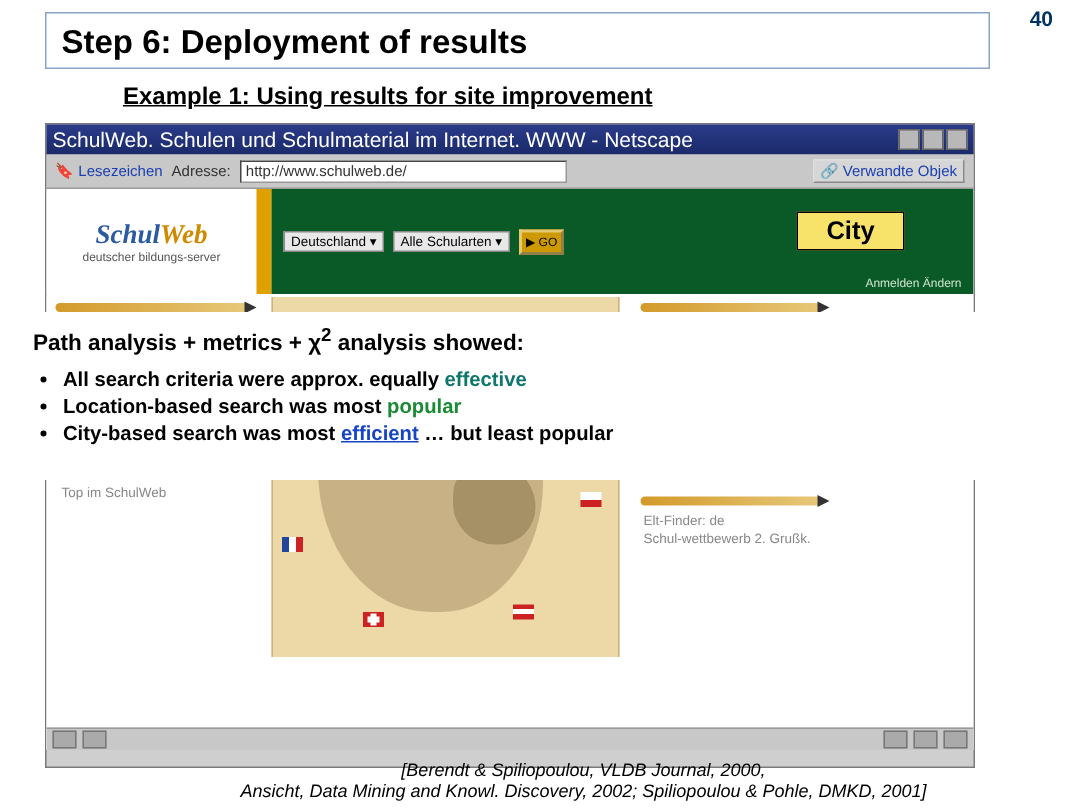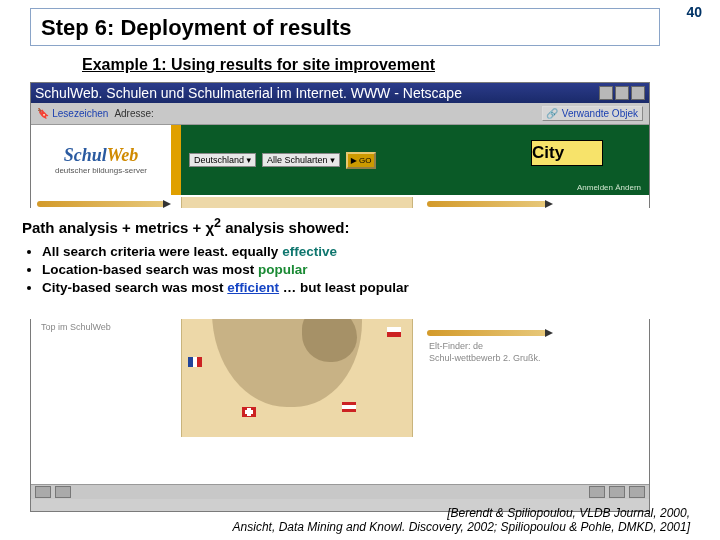--- a/index.html
+++ b/index.html
@@ -24,21 +24,21 @@
   .biber{font-size:8px;color:#555;margin-top:2px}
   .sep{width:10px;background:#e0a000}
   .banner-right{flex:1;background:#0a5a27;position:relative;display:flex;align-items:center;gap:6px;padding-left:8px}
   .dd{background:#e8e8e8;border:1px solid #888;font-size:9px;padding:1px 4px}
   .go{background:#cc9a00;color:#000;font-size:8px;border:2px outset #e6c870;padding:2px 3px}
   .flagrow{position:absolute;left:4px;bottom:2px;display:flex;gap:3px}
   .flag{width:14px;height:9px;border:1px solid rgba(255,255,255,.5)}
   .f-de{background:linear-gradient(#000 33%,#d00 33% 66%,#fc0 66%)}
   .f-uk{background:#223399}
   .f-ru{background:linear-gradient(#fff 33%,#2255aa 33% 66%,#c00 66%)}
-  .city-tag{position:absolute;top:15px;left:350px;width:70px;background:#f7e36a;border:1px solid #000;font-size:17px;font-weight:bold;padding:2px 0}
+  .city-tag{position:absolute;top:15px;left:350px;width:70px;background:#f7e36a;border:1px solid #000;text-align:center;font-size:17px;font-weight:bold;padding:2px 0}
   .banner-sub{position:absolute;right:8px;bottom:2px;font-size:8px;color:#cfe6cf;text-align:right;line-height:1.1}
   .leftcol{position:absolute;left:0;top:72px;bottom:0;width:140px;background:#fff;font-size:9px;color:#333}
   .sv{color:#777;font-size:8px;margin:4px 0 2px 6px;letter-spacing:1px}
   .leftcol .it{padding:1px 0 1px 10px;color:#888}
   .pencil{height:6px;margin:4px 6px;background:linear-gradient(90deg,#d39a2a,#e7c87a);border-radius:3px;position:relative}
   .pencil:after{content:"";position:absolute;right:-6px;top:-1px;border-left:8px solid #333;border-top:4px solid transparent;border-bottom:4px solid transparent}
   .midcol{position:absolute;left:150px;top:72px;bottom:0;width:230px}
   .map{width:100%;height:240px;background:#edd8a8;position:relative;border-left:1px solid #c9b47c;border-right:1px solid #c9b47c}
   .land{position:absolute;background:#a99468;opacity:.55;border-radius:40% 55% 45% 50%}
   .tinyflag{position:absolute;width:14px;height:10px}
@@ -51,21 +51,21 @@
   .rightpanel{position:absolute;left:390px;top:72px;bottom:0;right:0;font-size:9px;color:#555}
   .rightpanel .it{padding:1px 0 1px 8px;color:#888}
   .overlay{position:absolute;left:12px;right:46px;background:#fff}
   .ov1{top:208px;padding:6px 10px 12px 10px}
   .ov1 .lead{font-size:15px;font-weight:bold;margin:2px 0 8px 0}
   .ov1 ul{margin:0 0 12px 20px;padding:0;font-size:13.5px;font-weight:bold}
   .ov1 li{margin:3px 0}
   .eff{color:#0f766e}.pop{color:#1a8a34}.efc{color:#1544c4;text-decoration:underline}
   .concl{font-size:15px;font-weight:bold}
   .concl .arrow{font-family:Arial;margin-right:4px}
-  .citation{position:absolute;left:88px;right:30px;bottom:6px;font-size:12px;font-style:italic;text-align:right}
+  .citation{position:absolute;left:88px;right:30px;bottom:6px;font-size:12px;font-style:italic;text-align:center}
   .citation .j{text-decoration:none}
   .statusbar{position:absolute;left:0;right:0;bottom:0;height:14px;background:#c8c8c8;border-top:1px solid #999;display:flex;align-items:center;gap:4px;padding:0 4px}
   .sb-ic{width:14px;height:10px;background:#aaa;border:1px solid #777}
 </style>
 </head>
 <body>
 
 <div class="pagenum">40</div>
 
 <div class="title">Step 6: Deployment of results</div>
@@ -76,20 +76,21 @@
     <span>SchulWeb. Schulen und Schulmaterial im Internet. WWW - Netscape</span>
     <span class="bw-sys">
       <span class="sysbtn"></span>
       <span class="sysbtn"></span>
       <span class="sysbtn"></span>
     </span>
   </div>
   <div class="bw-tool">
     <span class="bm">🔖 <span>Lesezeichen</span></span>
     <span>Adresse:</span>
+    <span class="addr">http://www.schulweb.de/</span>
     <span style="flex:1"></span>
     <span class="linkbtn">🔗 <span>Verwandte Objek</span></span>
   </div>
 
   <div class="page">
     <div class="banner">
       <div class="banner-left">
         <div class="logo"><span>Schul</span><span class="w">Web</span></div>
         <div class="biber">deutscher bildungs-server</div>
         <div class="flagrow">
@@ -159,21 +160,21 @@
       <span class="sb-ic"></span>
     </div>
   </div>
 </div>
 
 <div class="overlay ov1">
   <div class="lead">
     <span>Path analysis + metrics + </span><span>χ</span><sup>2</sup><span> analysis showed:</span>
   </div>
   <ul>
-    <li><span>All search criteria were least. equally </span><span class="eff">effective</span></li>
+    <li><span>All search criteria were approx. equally </span><span class="eff">effective</span></li>
     <li><span>Location-based search was most </span><span class="pop">popular</span></li>
     <li><span>City-based search was most </span><span class="efc">efficient</span><span> … but least popular</span></li>
   </ul>
 </div>
 
 <div class="citation">
   <span>[Berendt &amp; Spiliopoulou, </span><span class="j">VLDB Journal,</span><span> 2000,</span><br>
   <span>Ansicht, </span><span class="j">Data Mining and Knowl. Discovery,</span><span> 2002; Spiliopoulou &amp; Pohle, </span><span class="j">DMKD,</span><span> 2001]</span>
 </div>
 

